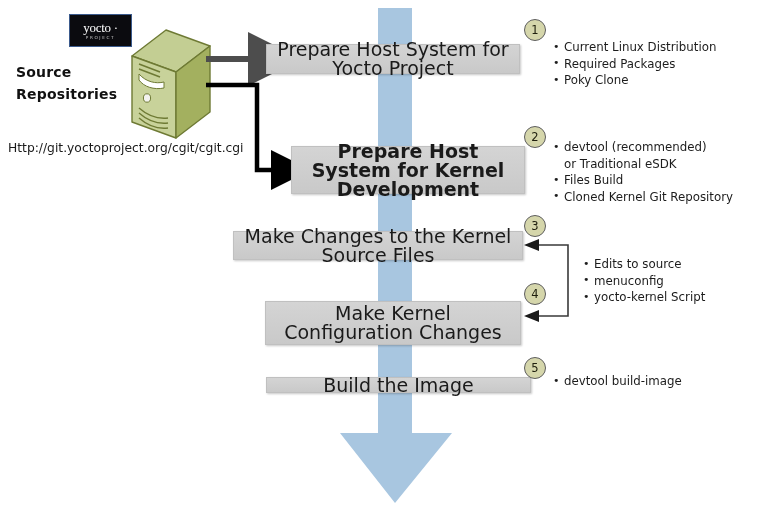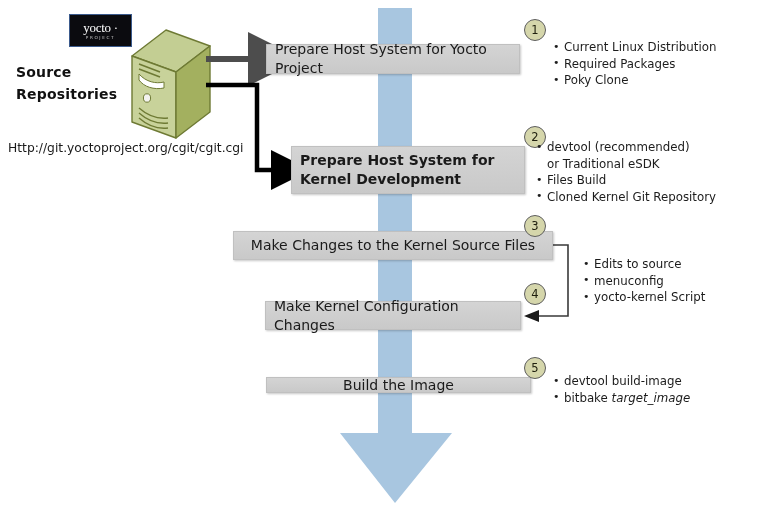--- a/index.html
+++ b/index.html
@@ -75,29 +75,30 @@
 
   
   .process-box {
     box-sizing: border-box;
     background: linear-gradient(to bottom, #d4d4d4 0%, #cfcfcf 45%, #c9c9c9 100%);
     border: 1px solid #c0c0c0;
     box-shadow: 1px 1px 2px rgba(0,0,0,0.22);
     display: flex;
     align-items: center;
     justify-content: center;
-    font-size: 14px;
+    text-align: center;
+    font-size: 19px;
     color: #1a1a1a;
     line-height: 19px;
     padding: 0 8px;
   }
   #box-1 { left: 266px; top: 44px;  width: 254px; height: 30px; }
   #box-2 { left: 291px; top: 146px; width: 234px; height: 48px; font-weight: bold; }
-  #box-3 { left: 233px; top: 231px; width: 320px; height: 29px; }
-  #box-4 { left: 265px; top: 301px; width: 256px; height: 29px; }
+  #box-3 { left: 233px; top: 231px; width: 290px; height: 29px; }
+  #box-4 { left: 265px; top: 301px; width: 256px; height: 44px; }
   #box-5 { left: 266px; top: 377px; width: 265px; height: 16px; }
 
   
   .step-circle {
     width: 22px; height: 22px;
     border-radius: 50%;
     background: #d5d6ab;
     border: 1.4px solid #5e5e5e;
     box-sizing: border-box;
     display: flex;
@@ -130,21 +131,21 @@
     content: "\2022";
     position: absolute;
     left: 0; top: -0.5px;
     font-size: 11px;
     color: #1c1c1c;
   }
   .bullet-list li.wrapped { white-space: normal; width: 155px; }
   .bullet-list li i { font-style: italic; }
 
   #bullets-1 { left: 553px; top: 39px; }
-  #bullets-2 { left: 536px; top: 139px; }
+  #bullets-2 { left: 553px; top: 139px; }
   #bullets-3 { left: 583px; top: 256px; }
   #bullets-5 { left: 553px; top: 373px; }
 
   
   #arrows-layer {
     left: 0; top: 0; width: 769px; height: 517px;
     pointer-events: none;
   }
 </style>
 </head>
@@ -262,16 +263,15 @@
   </ul>
 
   <ul class="abs bullet-list" id="bullets-3">
     <li>Edits to source</li>
     <li>menuconfig</li>
     <li>yocto-kernel Script</li>
   </ul>
 
   <ul class="abs bullet-list" id="bullets-5">
     <li>devtool build-image</li>
-    <li><span>bitbake </span><i>target_image</i></li>
   </ul>
 
 </div>
 
 </body></html>

